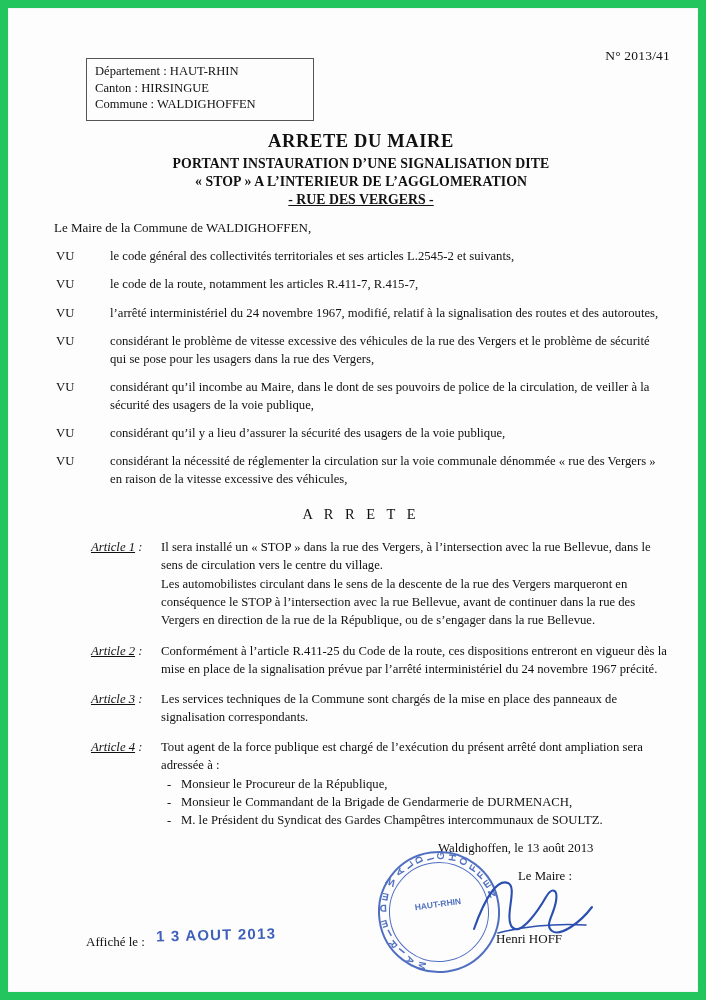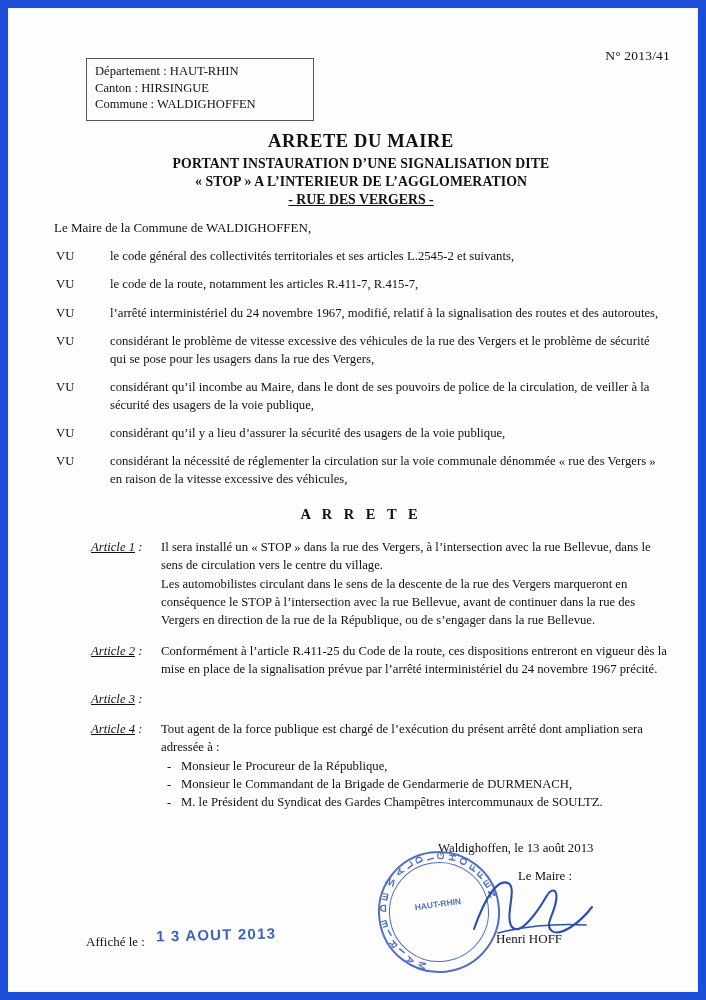--- a/index.html
+++ b/index.html
@@ -4,21 +4,21 @@
 <style>
   html, body {
     margin: 0;
     padding: 0;
     background: #8a8a8a;
   }
   .page {
     position: relative;
     width: 706px;
     height: 1000px;
-    background: #1d4ed8;
+    background: #22c55e;
     overflow: hidden;
     font-family: "Liberation Serif", serif;
     color: #111111;
   }
   .scan {
     position: absolute;
     left: 8px;
     top: 8px;
     width: 690px;
     height: 984px;
@@ -103,21 +103,21 @@
     padding-left: 8px;
     box-sizing: border-box;
   }
   .vu-text {
     flex: 1 1 auto;
     padding-right: 8px;
     text-align: left;
   }
   .arrete-word {
     text-align: center;
-    font-weight: bold;
+    font-weight: normal;
     font-size: 14.5px;
     letter-spacing: 4px;
     margin: 16px 0 14px 0;
   }
   .art-row {
     display: flex;
     margin: 0 0 12px 0;
   }
   .art-label {
     width: 78px;
@@ -321,20 +321,23 @@
             <u>Article 2</u><span> :</span>
           </div>
           <div class="art-text">
             <p>Conformément à l’article R.411-25 du Code de la route, ces dispositions entreront en vigueur dès la mise en place de la signalisation prévue par l’arrêté interministériel du 24 novembre 1967 précité.</p>
           </div>
         </div>
 
         <div class="art-row">
           <div class="art-label">
             <u>Article 3</u><span> :</span>
+          </div>
+          <div class="art-text">
+            <p>Les services techniques de la Commune sont chargés de la mise en place des panneaux de signalisation correspondants.</p>
           </div>
         </div>
 
         <div class="art-row">
           <div class="art-label">
             <u>Article 4</u><span> :</span>
           </div>
           <div class="art-text">
             <p>Tout agent de la force publique est chargé de l’exécution du présent arrêté dont ampliation sera adressée à :</p>
             <ul class="sub-list">

